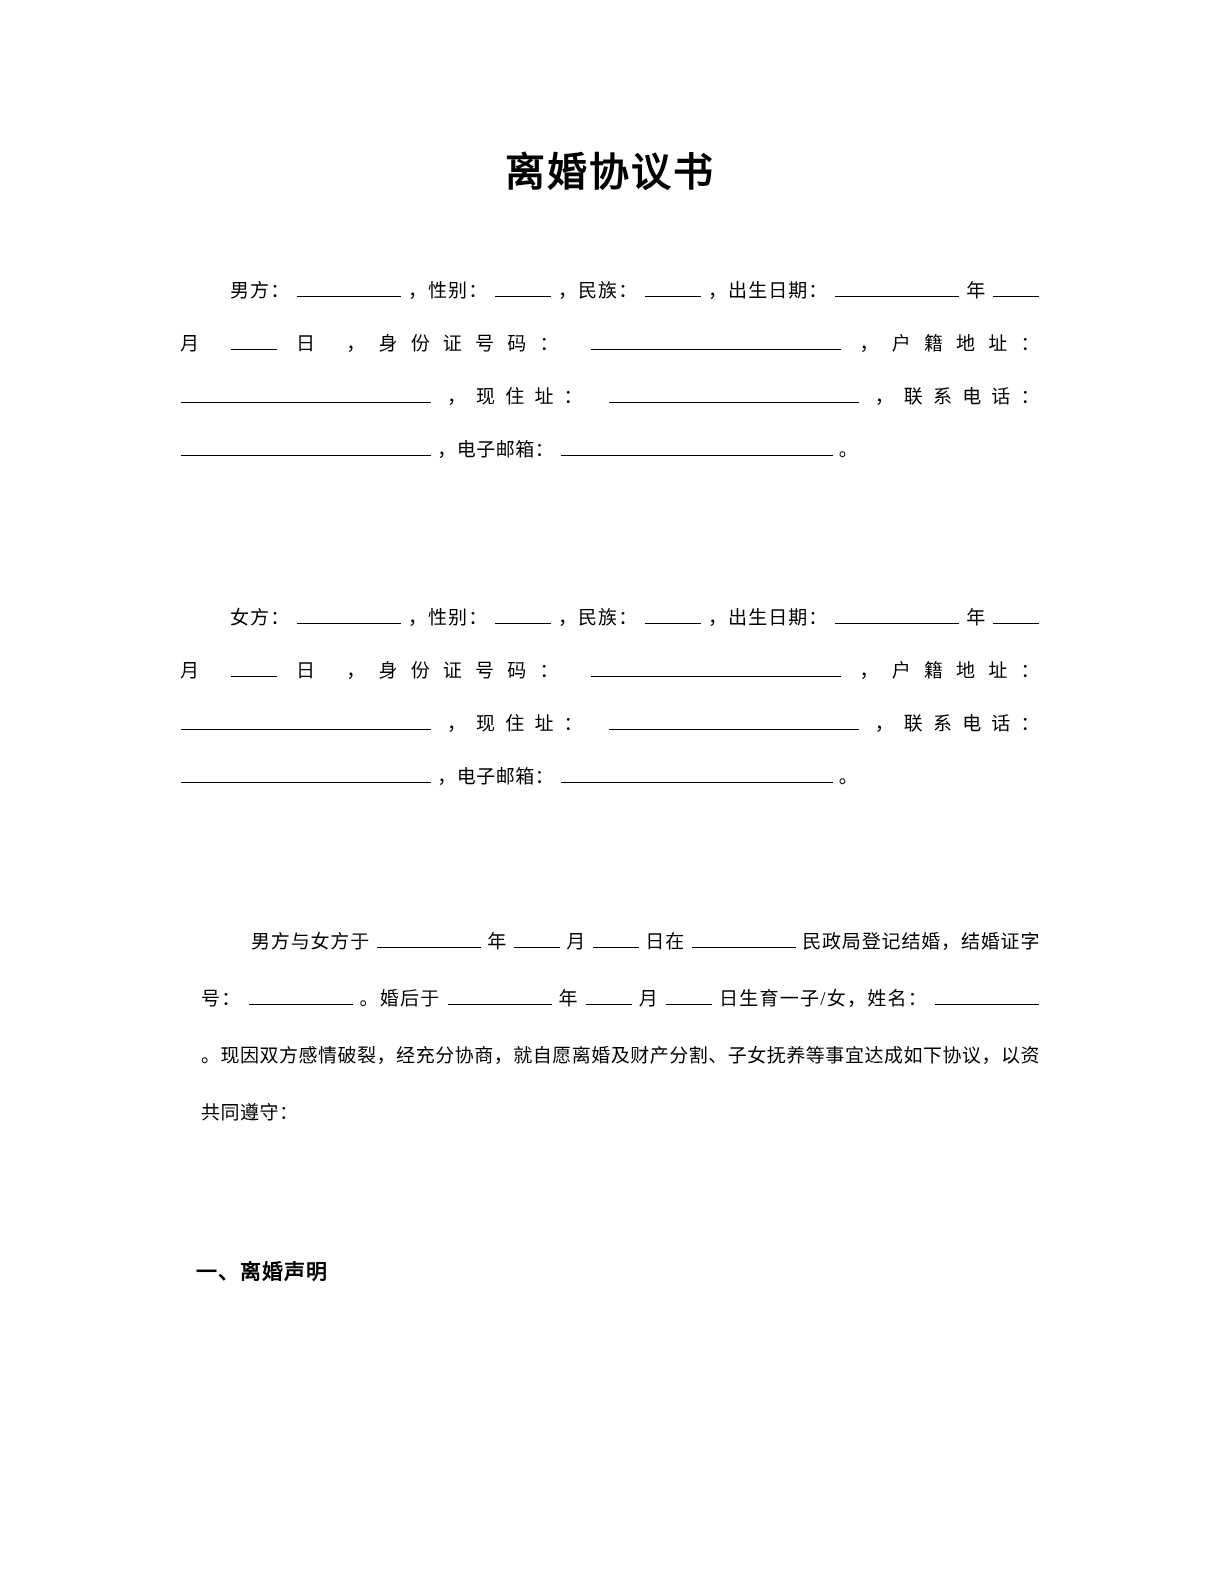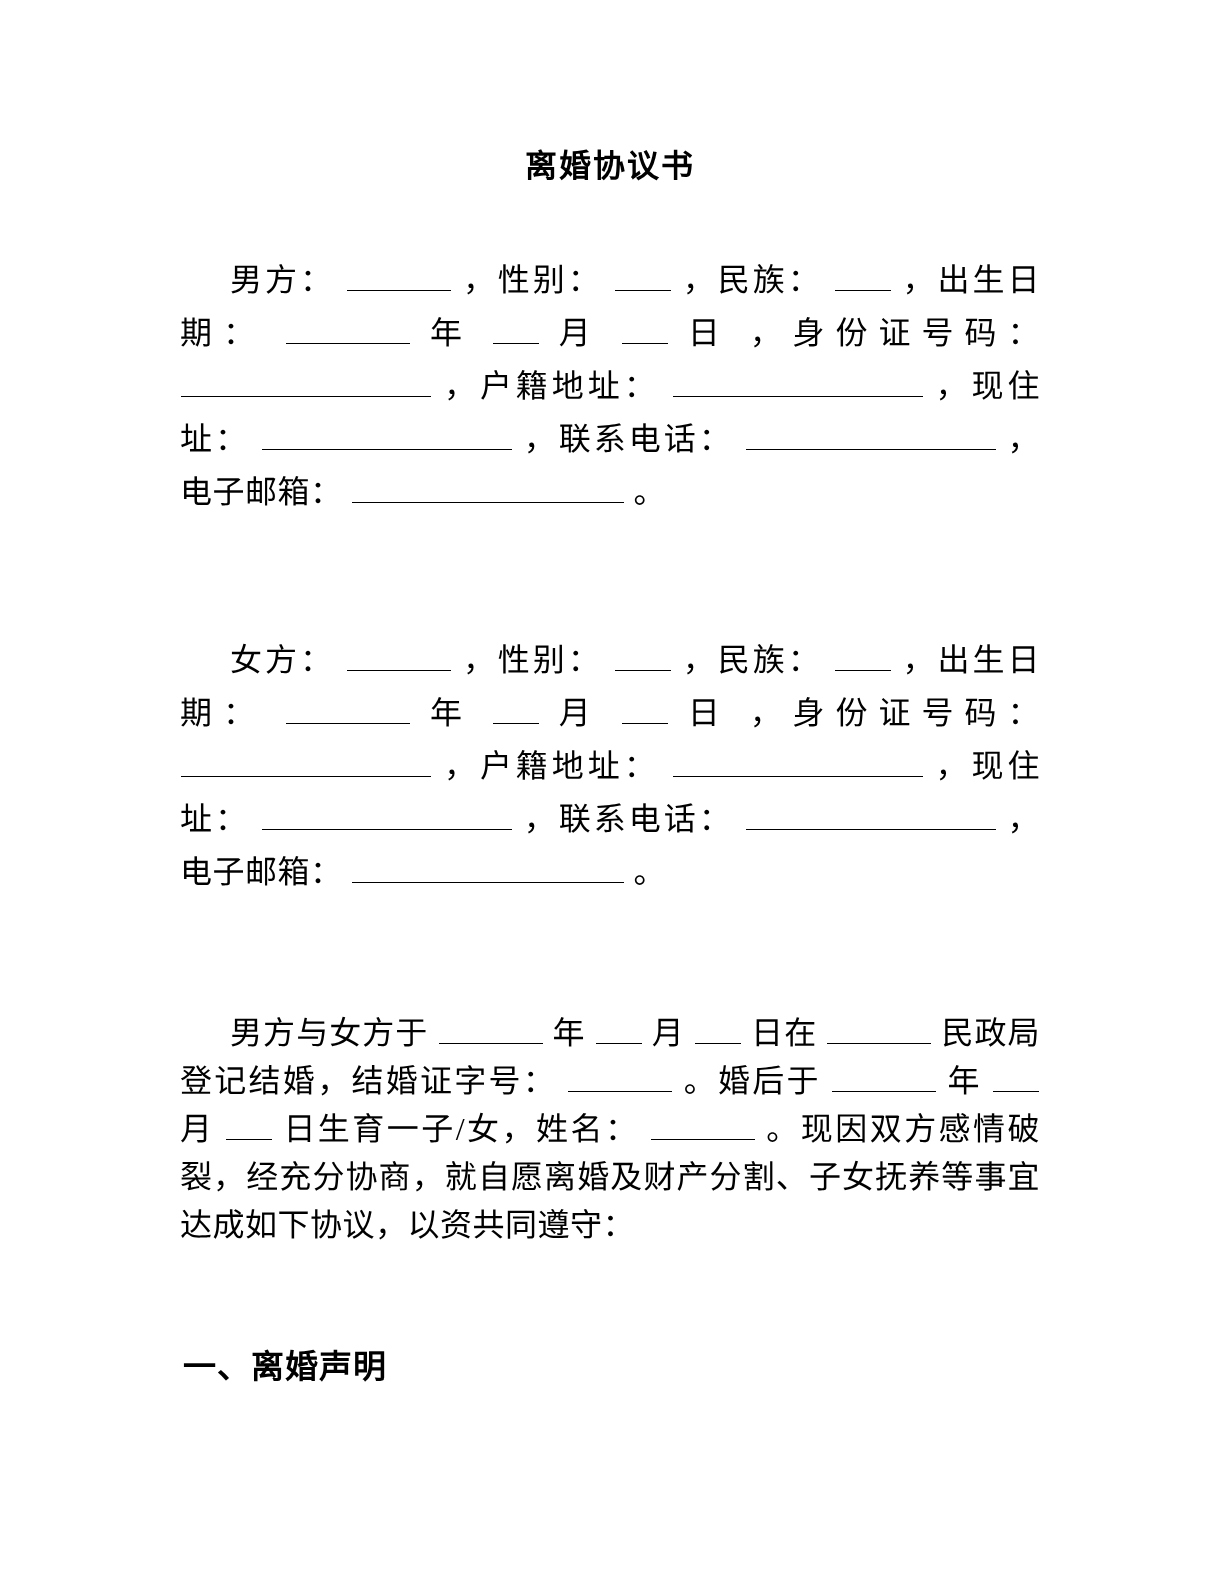--- a/index.html
+++ b/index.html
@@ -22,60 +22,61 @@
   .doc-body {
     position: absolute;
     left: 180px;
     top: 0;
     width: 860px;
   }
 
   
   .doc-title {
     text-align: center;
-    font-size: 32px;
+    font-size: 40px;
     font-weight: bold;
     line-height: 1.3;
     letter-spacing: 2px;
     margin: 0;
     padding-top: 146px;
     font-family: "Liberation Sans", "DejaVu Sans", sans-serif;
   }
 
   
   .para {
-    font-size: 32px;
+    font-size: 19px;
     line-height: 53px;
     text-align: justify;
     text-justify: inter-ideograph;
     text-align-last: left;
     margin: 0;
     letter-spacing: 0.5px;
     word-break: break-all;
   }
   .para.indent {
     text-indent: 50px;
   }
   .para.tight {
-    line-height: 48px;
+    line-height: 57px;
+    margin-left: 21px;
   }
 
   
   .gap-title-party  { height: 66px; }
   .gap-party-block  { height: 115px; }
   .gap-before-marry { height: 110px; }
   .gap-before-head  { height: 95px; }
   .gap-after-head   { height: 38px; }
 
   
   .section-heading {
-    font-size: 33px;
+    font-size: 21px;
     font-weight: bold;
     line-height: 40px;
-    margin: 3px;
+    margin: 16px;
     letter-spacing: 1px;
     font-family: "Liberation Sans", "DejaVu Sans", sans-serif;
   }
 
   
   .blank {
     display: inline-block;
     border-bottom: 1.6px solid #000;
     vertical-align: baseline;
     height: 22px;

